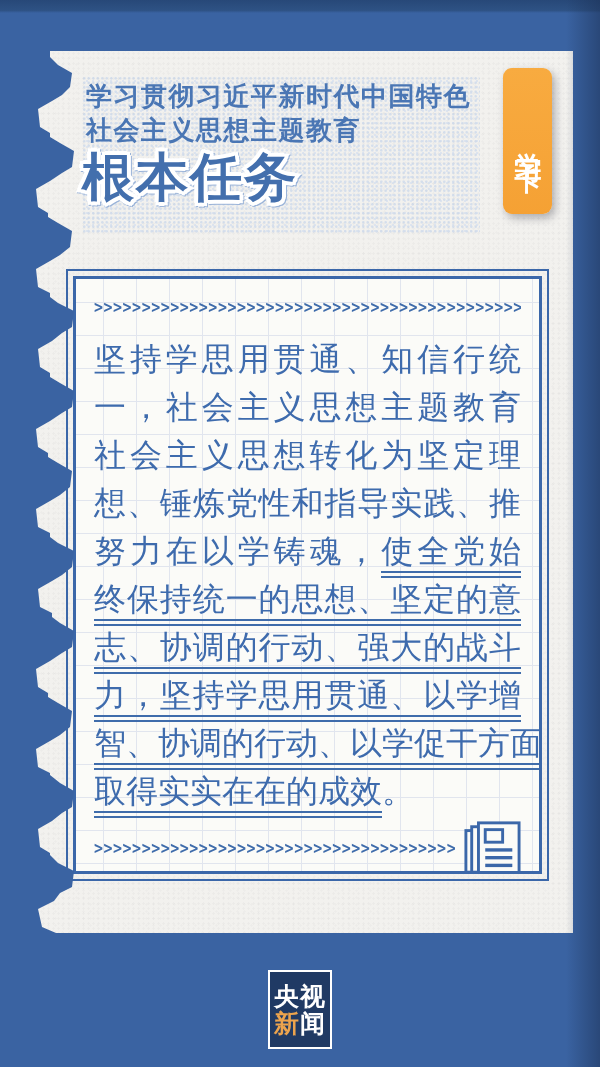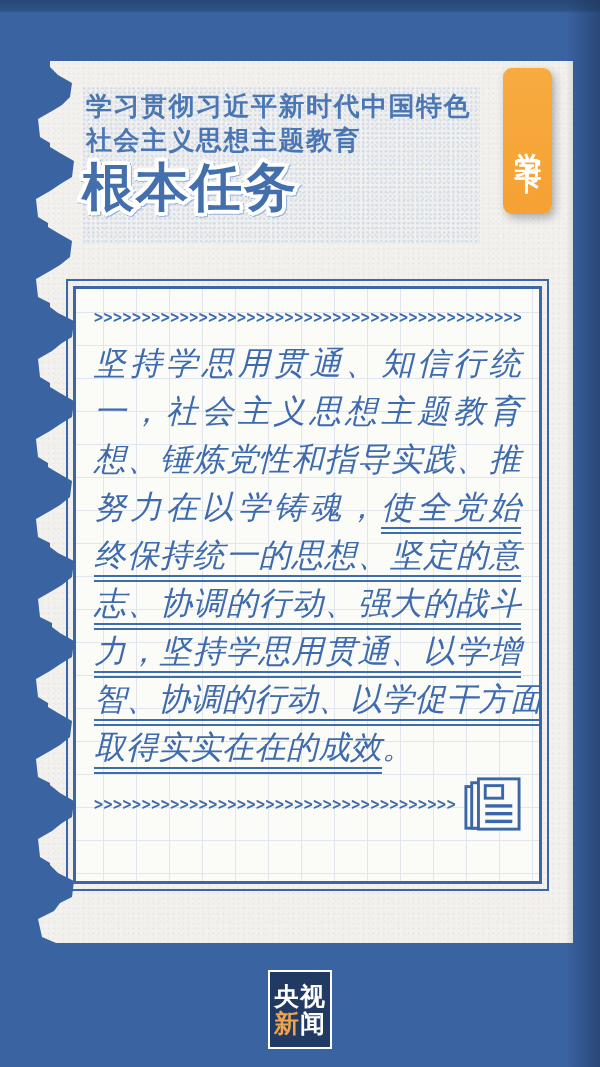--- a/index.html
+++ b/index.html
@@ -9,21 +9,21 @@
     background:#3a63a2;
   }
   
   .edge-top{position:absolute;left:0;top:0;width:600px;height:13px;
     background:linear-gradient(to bottom,#274878,#2e5284 80%,rgba(46,82,132,0));z-index:5;}
   .edge-right{position:absolute;right:0;top:0;width:34px;height:1067px;
     background:linear-gradient(to right,rgba(28,49,86,0),rgba(28,49,86,.55));z-index:5;}
 
   
   .paper{
-    position:absolute;left:36px;top:61px;width:537px;height:882px;
+    position:absolute;left:36px;top:51px;width:537px;height:882px;
     background:
       radial-gradient(rgba(120,120,125,.05) 1px,transparent 1.4px) 0 0/5px 5px,
       radial-gradient(rgba(150,150,160,.05) 1px,transparent 1.3px) 2px 3px/7px 7px,
       #f2f1ee;
     filter:drop-shadow(4px 5px 9px rgba(12,28,60,.5));
     clip-path:polygon(14px 0,537px 0,537px 882px,20px 882px,
       6px 876px,2px 858px,18px 850px,24px 842px,36px 836px,38px 820px,22px 812px,14px 804px,
       14px 802px,4px 796px,2px 778px,16px 770px,26px 762px,36px 756px,38px 740px,24px 732px,14px 724px,
       14px 722px,2px 716px,0px 698px,14px 690px,24px 684px,34px 676px,36px 660px,22px 652px,12px 646px,
       12px 642px,2px 636px,0px 618px,14px 610px,26px 602px,36px 596px,38px 580px,24px 572px,16px 566px,
@@ -88,21 +88,21 @@
       linear-gradient(to bottom,#e1e5ee 1px,transparent 1px);
     background-size:33px 33px;background-position:-6px -10px;
     padding:16px 18px 8px 18px;overflow:hidden;
   }
   .chevrons{
     color:#3f6cab;font-size:15px;font-weight:bold;letter-spacing:0.5px;
     white-space:nowrap;overflow:hidden;font-family:"DejaVu Sans Mono",monospace;
     transform:scaleY(1.15);
   }
   .chevrons.top{margin-top:2px;height:20px;line-height:20px;}
-  #note-lines{margin-top:12px;width:427px;font-style:italic;}
+  #note-lines{margin-top:18px;width:427px;}
   .note-line{
     height:48px;line-height:48px;font-size:32px;color:#3e6bad;
     font-family:"Liberation Serif",serif;white-space:nowrap;
   }
   .note-line.just{text-align:justify;text-align-last:justify;text-justify:inter-character;}
   .note-line .u{
     background-image:linear-gradient(#3f6cab,#3f6cab),linear-gradient(#3f6cab,#3f6cab);
     background-size:100% 2px,100% 2px;
     background-position:0 calc(100% - 1px),0 calc(100% - 6px);
     background-repeat:no-repeat;padding-bottom:10px;
@@ -136,20 +136,21 @@
     <div class="hdr-line l1">学习贯彻习近平新时代中国特色</div>
     <div class="hdr-line l2">社会主义思想主题教育</div>
     <div class="big-title">根本任务</div>
 
     <div class="box-outer">
       <div class="box-inner">
         <div class="chevrons top">&gt;&gt;&gt;&gt;&gt;&gt;&gt;&gt;&gt;&gt;&gt;&gt;&gt;&gt;&gt;&gt;&gt;&gt;&gt;&gt;&gt;&gt;&gt;&gt;&gt;&gt;&gt;&gt;&gt;&gt;&gt;&gt;&gt;&gt;&gt;&gt;&gt;&gt;&gt;&gt;&gt;&gt;&gt;&gt;&gt;&gt;&gt;&gt;&gt;&gt;&gt;&gt;&gt;&gt;&gt;</div>
         <div id="note-lines">
             <div class="note-line just"><span>坚持学思用贯通、知信行统</span></div>
             <div class="note-line just"><span>一，社会主义思想主题教育</span></div>
+            <div class="note-line just"><span>社会主义思想转化为坚定理</span></div>
             <div class="note-line just"><span>想、锤炼党性和指导实践、推</span></div>
             <div class="note-line just"><span>努力在以学铸魂，</span><span class="u">使全党始</span></div>
             <div class="note-line just"><span class="u">终保持统一的思想、坚定的意</span></div>
             <div class="note-line just"><span class="u">志、协调的行动、强大的战斗</span></div>
             <div class="note-line just"><span class="u">力，坚持学思用贯通、以学增</span></div>
             <div class="note-line just"><span class="u">智、协调的行动、以学促干方面</span></div>
             <div class="note-line"><span class="u">取得实实在在的成效</span><span>。</span></div>
           </div>
         <div class="bottom-row">
           <div class="chevrons">&gt;&gt;&gt;&gt;&gt;&gt;&gt;&gt;&gt;&gt;&gt;&gt;&gt;&gt;&gt;&gt;&gt;&gt;&gt;&gt;&gt;&gt;&gt;&gt;&gt;&gt;&gt;&gt;&gt;&gt;&gt;&gt;&gt;&gt;&gt;&gt;&gt;&gt;&gt;&gt;&gt;&gt;&gt;&gt;&gt;&gt;</div>

